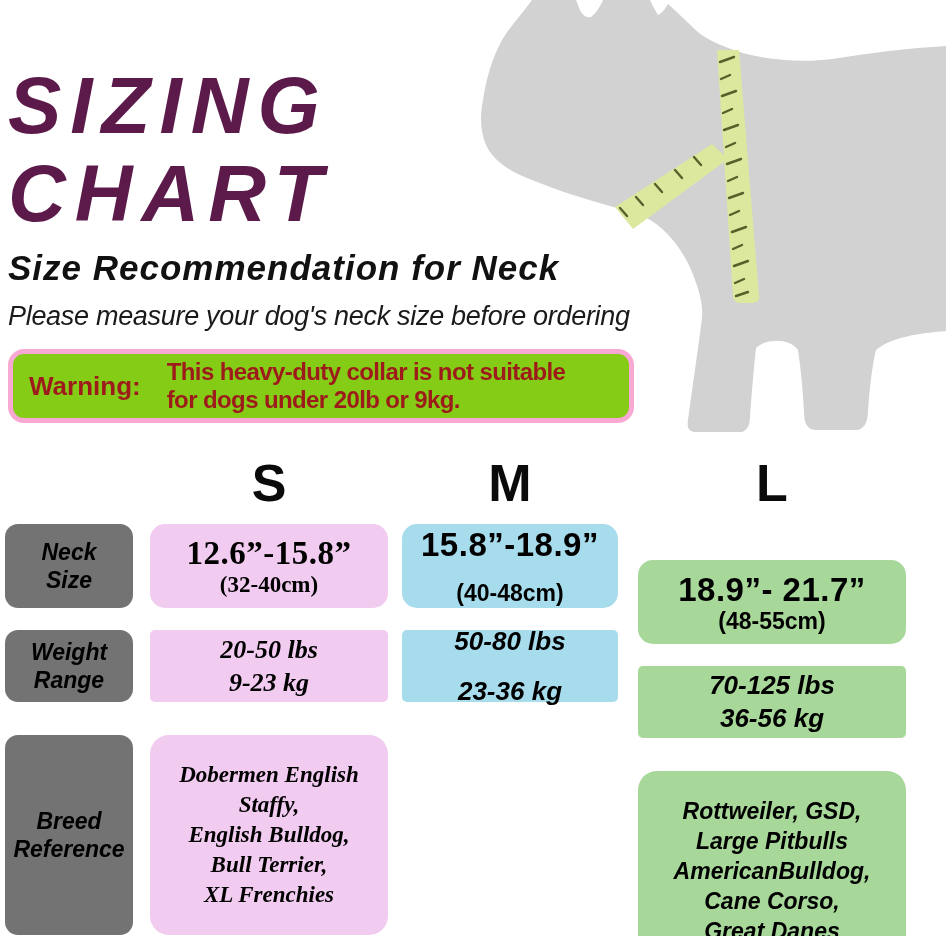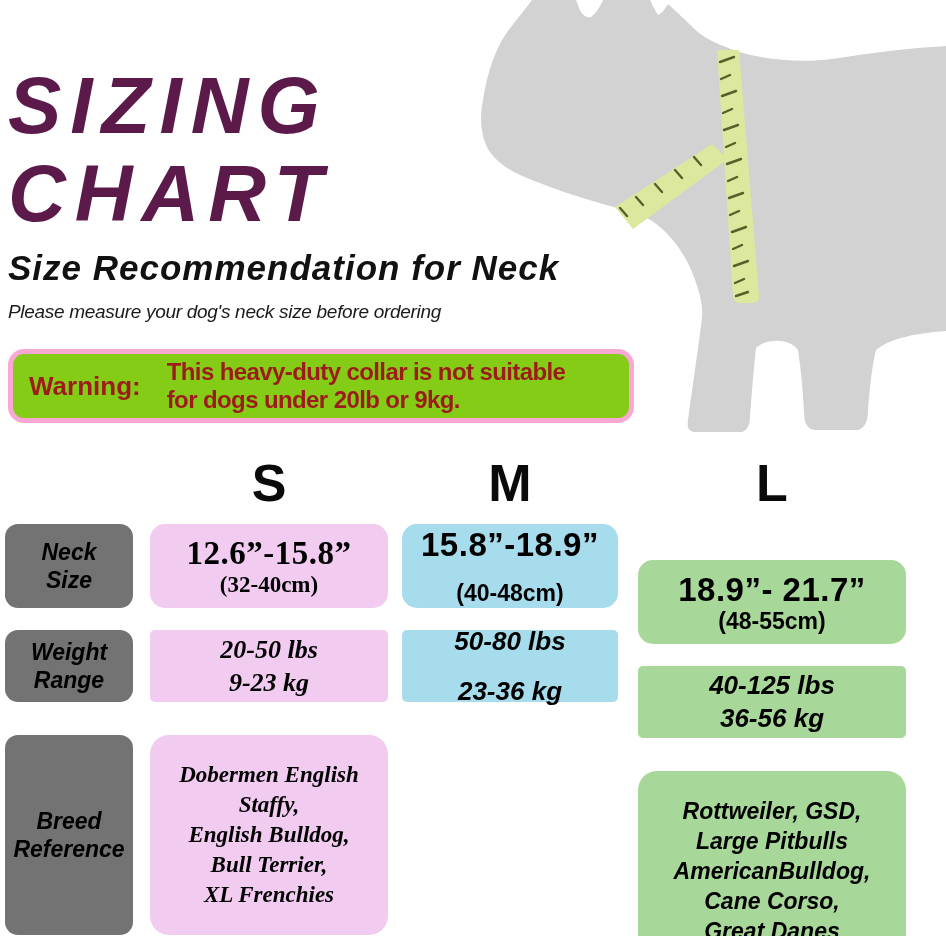--- a/index.html
+++ b/index.html
@@ -13,21 +13,21 @@
   
   .title{
     left:8px;top:62px;font-size:80px;font-weight:bold;font-style:italic;
     color:#5c1a4b;line-height:88px;letter-spacing:9px;white-space:pre-line;
   }
   .subtitle{
     left:8px;top:248px;font-size:35px;font-weight:bold;font-style:italic;
     color:#111;letter-spacing:1px;
   }
   .note{
-    left:8px;top:301px;font-size:19px;font-style:italic;color:#1a1a1a;letter-spacing:-0.3px;
+    left:8px;top:301px;font-size:27px;font-style:italic;color:#1a1a1a;letter-spacing:-0.3px;
   }
 
   
   .warning-box{
     left:8px;top:349px;width:616px;height:64px;border:5px solid #f9a8d4;border-radius:16px;
     display:flex;align-items:center;background:#84cc16;
   }
   .warning-label{
     margin-left:16px;font-size:26px;font-weight:bold;color:#9e1b1b;flex:0 0 auto;
   }
@@ -173,21 +173,21 @@
 Range</div>
   <div class="abs cell col-s r-weight x-s y-weight">
     <div class="wt">20-50 lbs</div>
     <div class="wt">9-23 kg</div>
   </div>
   <div class="abs cell col-m r-weight x-m y-weight">
     <div class="wt">50-80 lbs</div>
     <div class="wt">23-36 kg</div>
   </div>
   <div class="abs cell col-l r-weight x-l y-weight">
-    <div class="wt">40-125 lbs</div>
+    <div class="wt">70-125 lbs</div>
     <div class="wt">36-56 kg</div>
   </div>
 
   <div class="abs cell lab pre x-lab y-breed">Breed
 Reference</div>
   <div class="abs cell col-s r-breed x-s y-breed">
     <div class="breeds pre">Dobermen English
 Staffy,
 English Bulldog,
 Bull Terrier,

